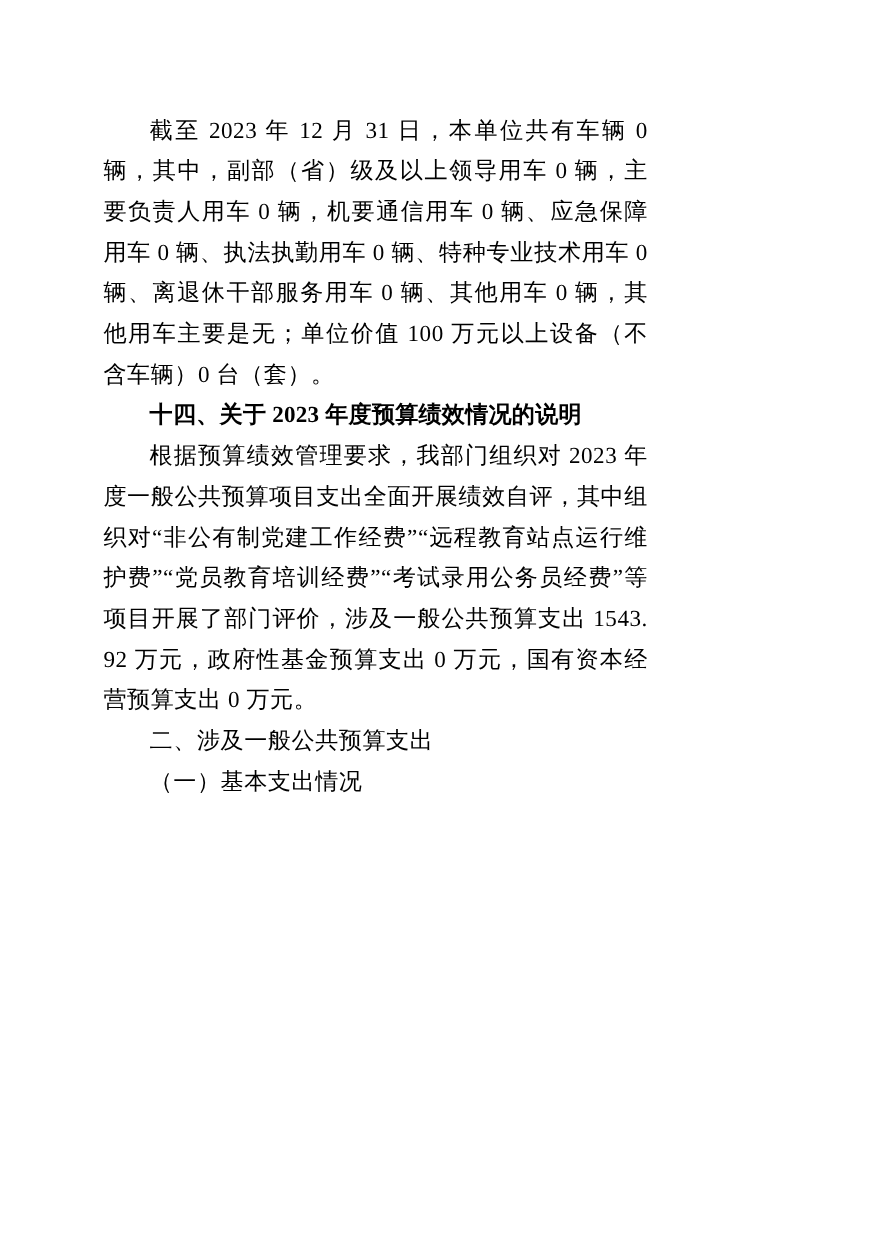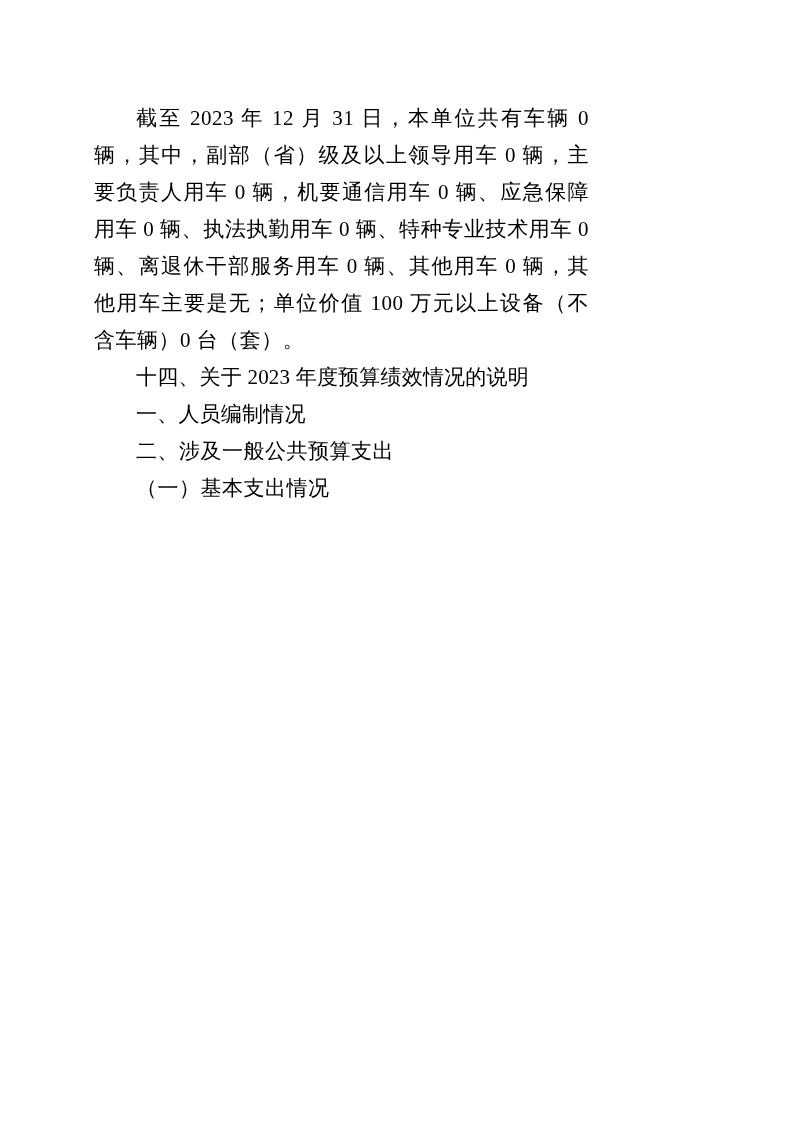--- a/index.html
+++ b/index.html
@@ -26,28 +26,28 @@
     font-size: 21px;
     line-height: 37px;
     text-align: justify;
     letter-spacing: 0.5px;
     word-break: break-all;
   }
   .para.indent {
     text-indent: 2em;
   }
   .para.bold {
-    font-weight: 400;
+    font-weight: 700;
     letter-spacing: 0.2px;
   }
 </style>
 </head>
 <body>
 
 <div class="page">
   <div>
       <p class="para indent">截至 2023 年 12 月 31 日，本单位共有车辆 0 辆，其中，副部（省）级及以上领导用车 0 辆，主要负责人用车 0 辆，机要通信用车 0 辆、应急保障用车 0 辆、执法执勤用车 0 辆、特种专业技术用车 0 辆、离退休干部服务用车 0 辆、其他用车 0 辆，其他用车主要是无；单位价值 100 万元以上设备（不含车辆）0 台（套）。</p>
       <p class="para bold indent">十四、关于 2023 年度预算绩效情况的说明</p>
-      <p class="para bold indent">一、人员编制情况</p>
+      <p class="para indent">根据预算绩效管理要求，我部门组织对 2023 年度一般公共预算项目支出全面开展绩效自评，其中组织对“非公有制党建工作经费”“远程教育站点运行维护费”“党员教育培训经费”“考试录用公务员经费”等项目开展了部门评价，涉及一般公共预算支出 1543.92 万元，政府性基金预算支出 0 万元，国有资本经营预算支出 0 万元。</p>
       <p class="para indent">二、涉及一般公共预算支出</p>
       <p class="para indent">（一）基本支出情况</p>
     </div>
 </div>
 
 </body></html>

